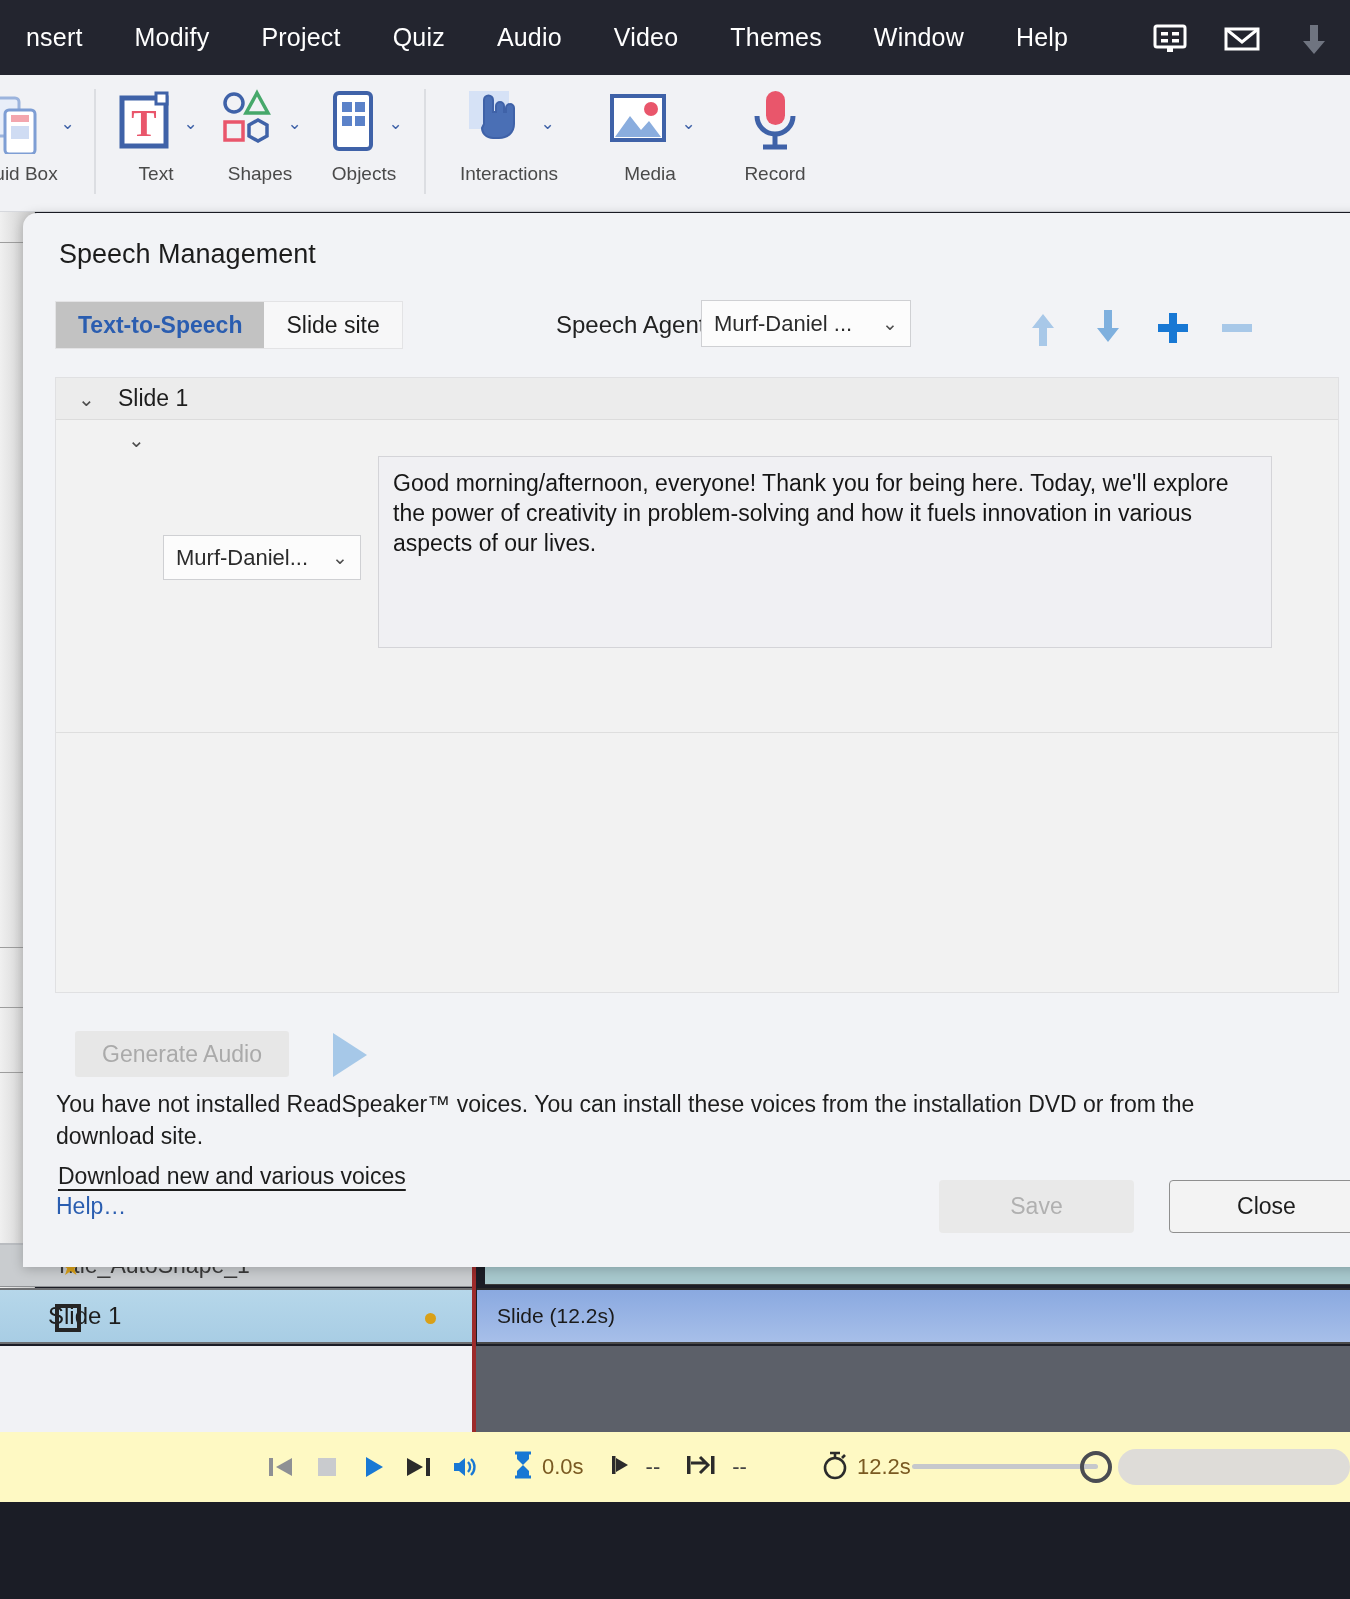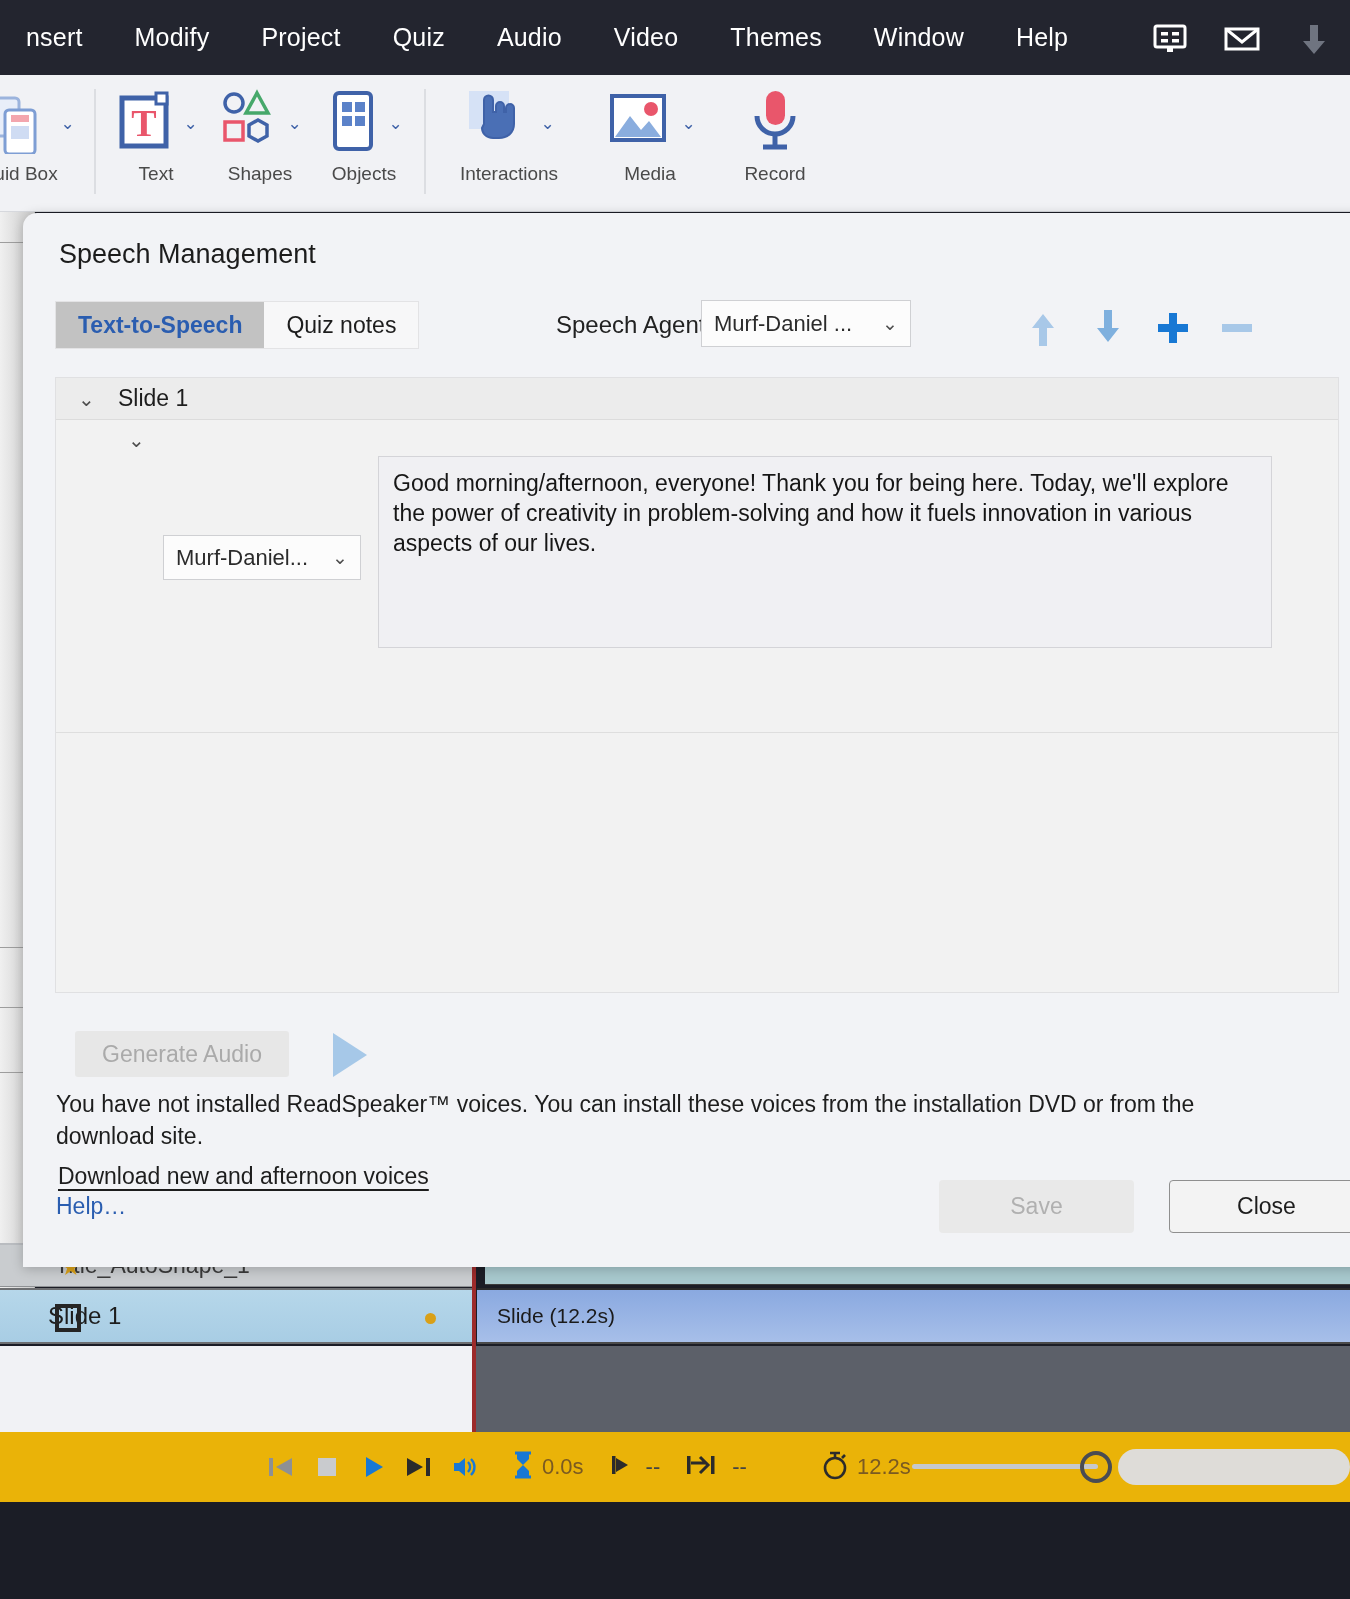--- a/index.html
+++ b/index.html
@@ -195,21 +195,21 @@
     background: #f1f2f5;
   }
   .tl-right-dark {
     position: absolute; left: 476px; top: 101px; width: 874px; height: 99px;
     background: #5c6069;
   }
 
   
   .playbar {
     position: absolute; left: 0; top: 1432px; width: 1350px; height: 70px;
-    background: #eab308; display: flex; align-items: center;
+    background: #fef9c3; display: flex; align-items: center;
   }
   .pb-btn { width: 46px; height: 46px; display: flex; align-items: center; justify-content: center; }
   .pb-time { font-size: 22px; color: #7a5a22; margin-left: 8px; }
   .pb-group { display: flex; align-items: center; margin-left: 24px; }
   .dash { font-size: 22px; color: #444; margin-left: 8px; }
   .zoom-slider {
     position: absolute; left: 912px; top: 1464px; width: 186px; height: 5px;
     background: #c6c8cc; border-radius: 3px;
   }
   .zoom-handle {
@@ -491,21 +491,21 @@
   <div class="zoom-handle"></div>
   <div class="hscroll"></div>
   <div class="bottom-dark"></div>
 
   <div class="dialog">
 
     <div class="dlg-title">Speech Management</div>
 
     <div class="tabs">
       <div class="tab active">Text-to-Speech</div>
-      <div class="tab">Quiz notes</div>
+      <div class="tab">Slide site</div>
     </div>
 
     <div class="agent-label">Speech Agent</div>
     <div class="agent-select">
       <span>Murf-Daniel ...</span>
       <span class="chev">⌄</span>
     </div>
 
     <div class="tb-arrow" style="left:1000px">
       <svg width="34" height="40" viewBox="0 0 34 40">
@@ -542,20 +542,20 @@
         </div>
         <textarea class="tts-text" style="">Good morning/afternoon, everyone! Thank you for being here. Today, we'll explore the power of creativity in problem-solving and how it fuels innovation in various aspects of our lives.</textarea>
         <div class="row-split"></div>
       </div>
     </div>
 
     <button class="gen-audio">Generate Audio</button>
     <div class="play-tri"></div>
 
     <div class="notice">You have not installed ReadSpeaker™ voices. You can install these voices from the installation DVD or from the download site.</div>
-    <div class="dl-link">Download new and afternoon voices</div>
+    <div class="dl-link">Download new and various voices</div>
     <div class="help-link">Help…</div>
 
     <button class="btn-save">Save</button>
     <button class="btn-close">Close</button>
   </div>
 
 </div>
 
 </body></html>

